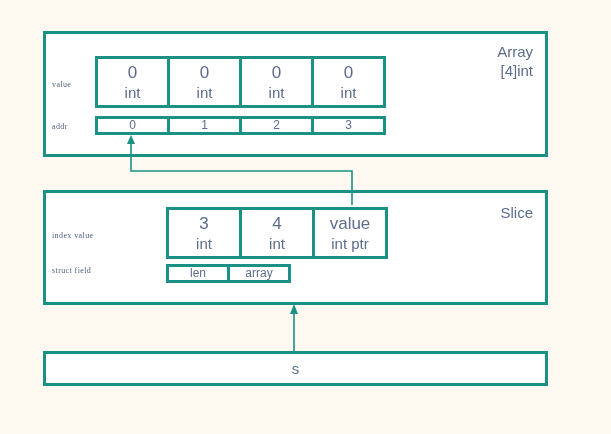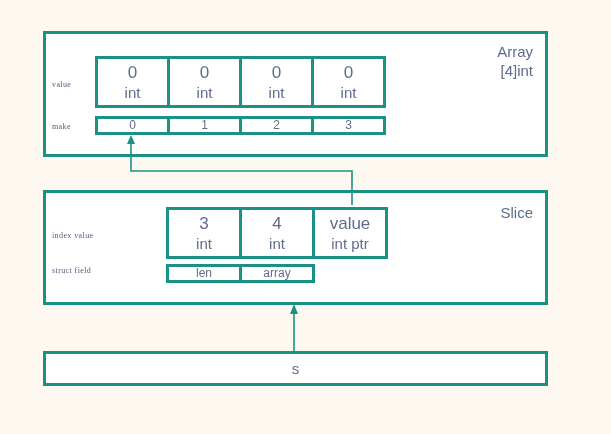--- a/index.html
+++ b/index.html
@@ -95,21 +95,21 @@
   
   #array-value-row { left: 95px; top: 56px; }
   #array-value-row .cell { width: 75px; }
   #array-index-row { left: 95px; top: 116px; }
   #array-index-row .cell { width: 75px; }
 
   
   #slice-value-row { left: 166px; top: 207px; }
   #slice-value-row .cell { width: 76px; }
   #slice-field-row { left: 166px; top: 264px; }
-  #slice-field-row .cell { width: 76px; }
+  #slice-field-row .cell { width: 64px; }
 
   
   #var-label {
     position: absolute;
     left: 43px;
     top: 351px;
     width: 505px;
     height: 35px;
     display: flex;
     align-items: center;
@@ -132,21 +132,21 @@
 <div id="stage">
 
   <div class="group-box" id="array-box">
     <div class="group-caption" id="array-caption">
       <div>Array</div>
       <div>[4]int</div>
     </div>
   </div>
 
   <div class="row-label" style="left:52px; top:80px;">value</div>
-  <div class="row-label" style="left:52px; top:122px;">make</div>
+  <div class="row-label" style="left:52px; top:122px;">addr</div>
 
   <div class="cell-row row-value" id="array-value-row">
     <div class="cell">
       <span class="cell-value">0</span>
       <span class="cell-type">int</span>
     </div>
     <div class="cell">
       <span class="cell-value">0</span>
       <span class="cell-type">int</span>
     </div>

